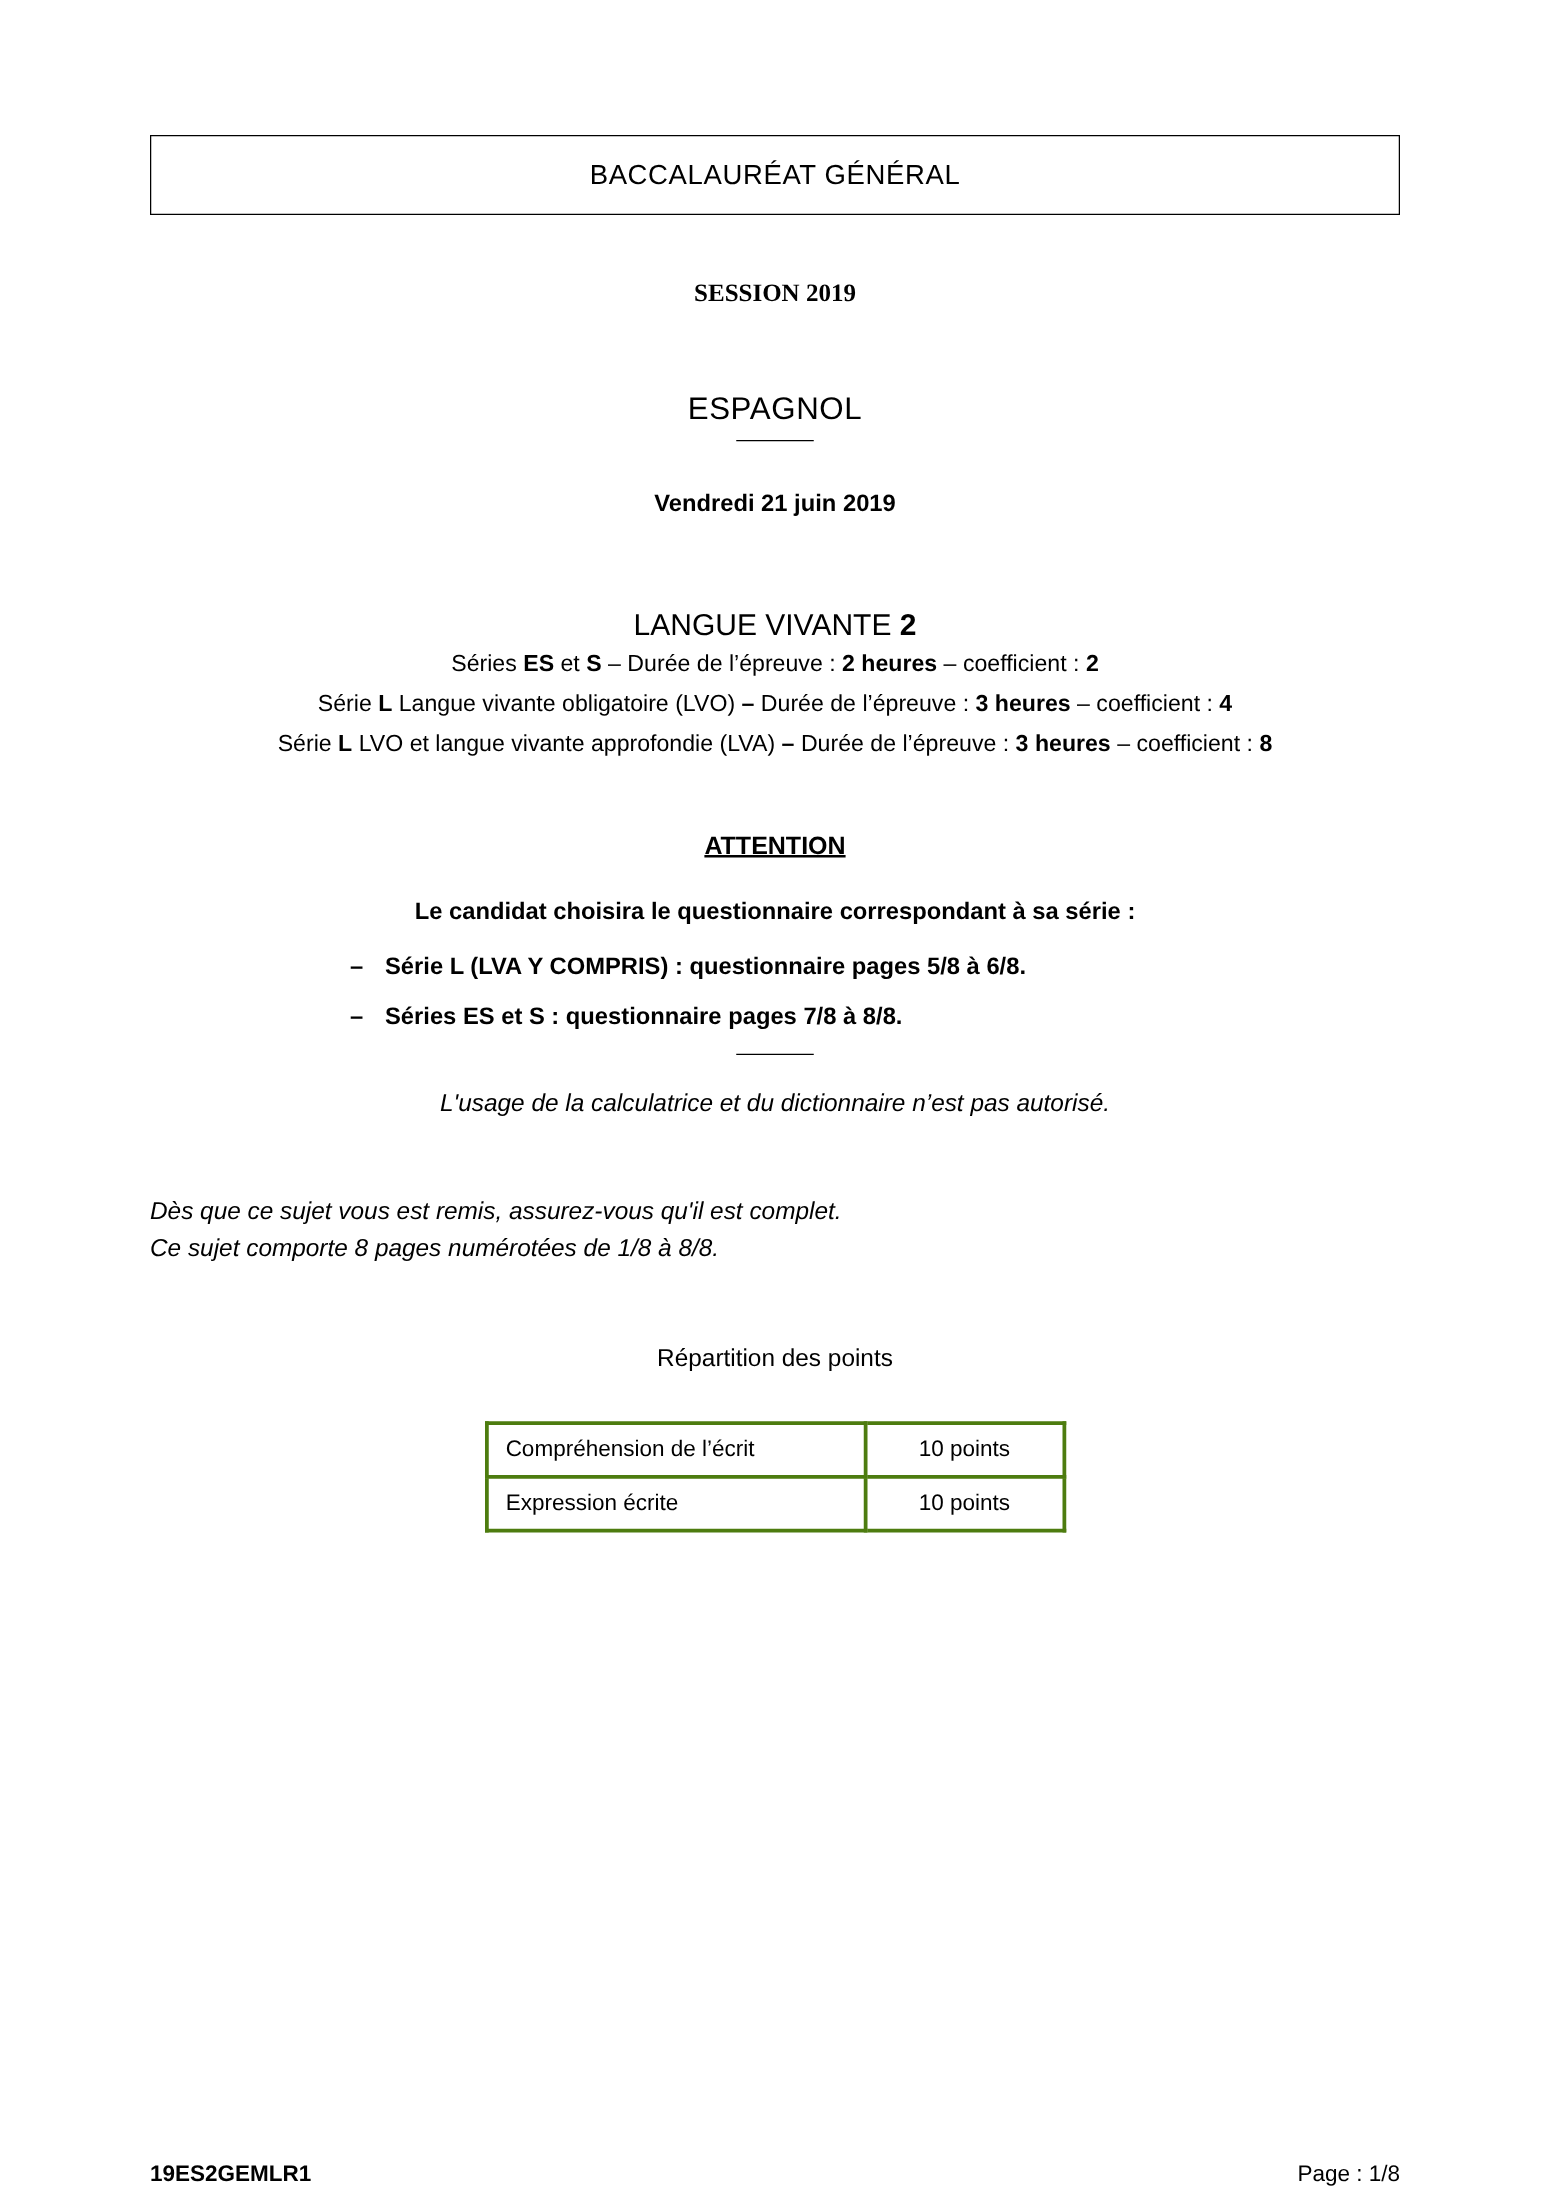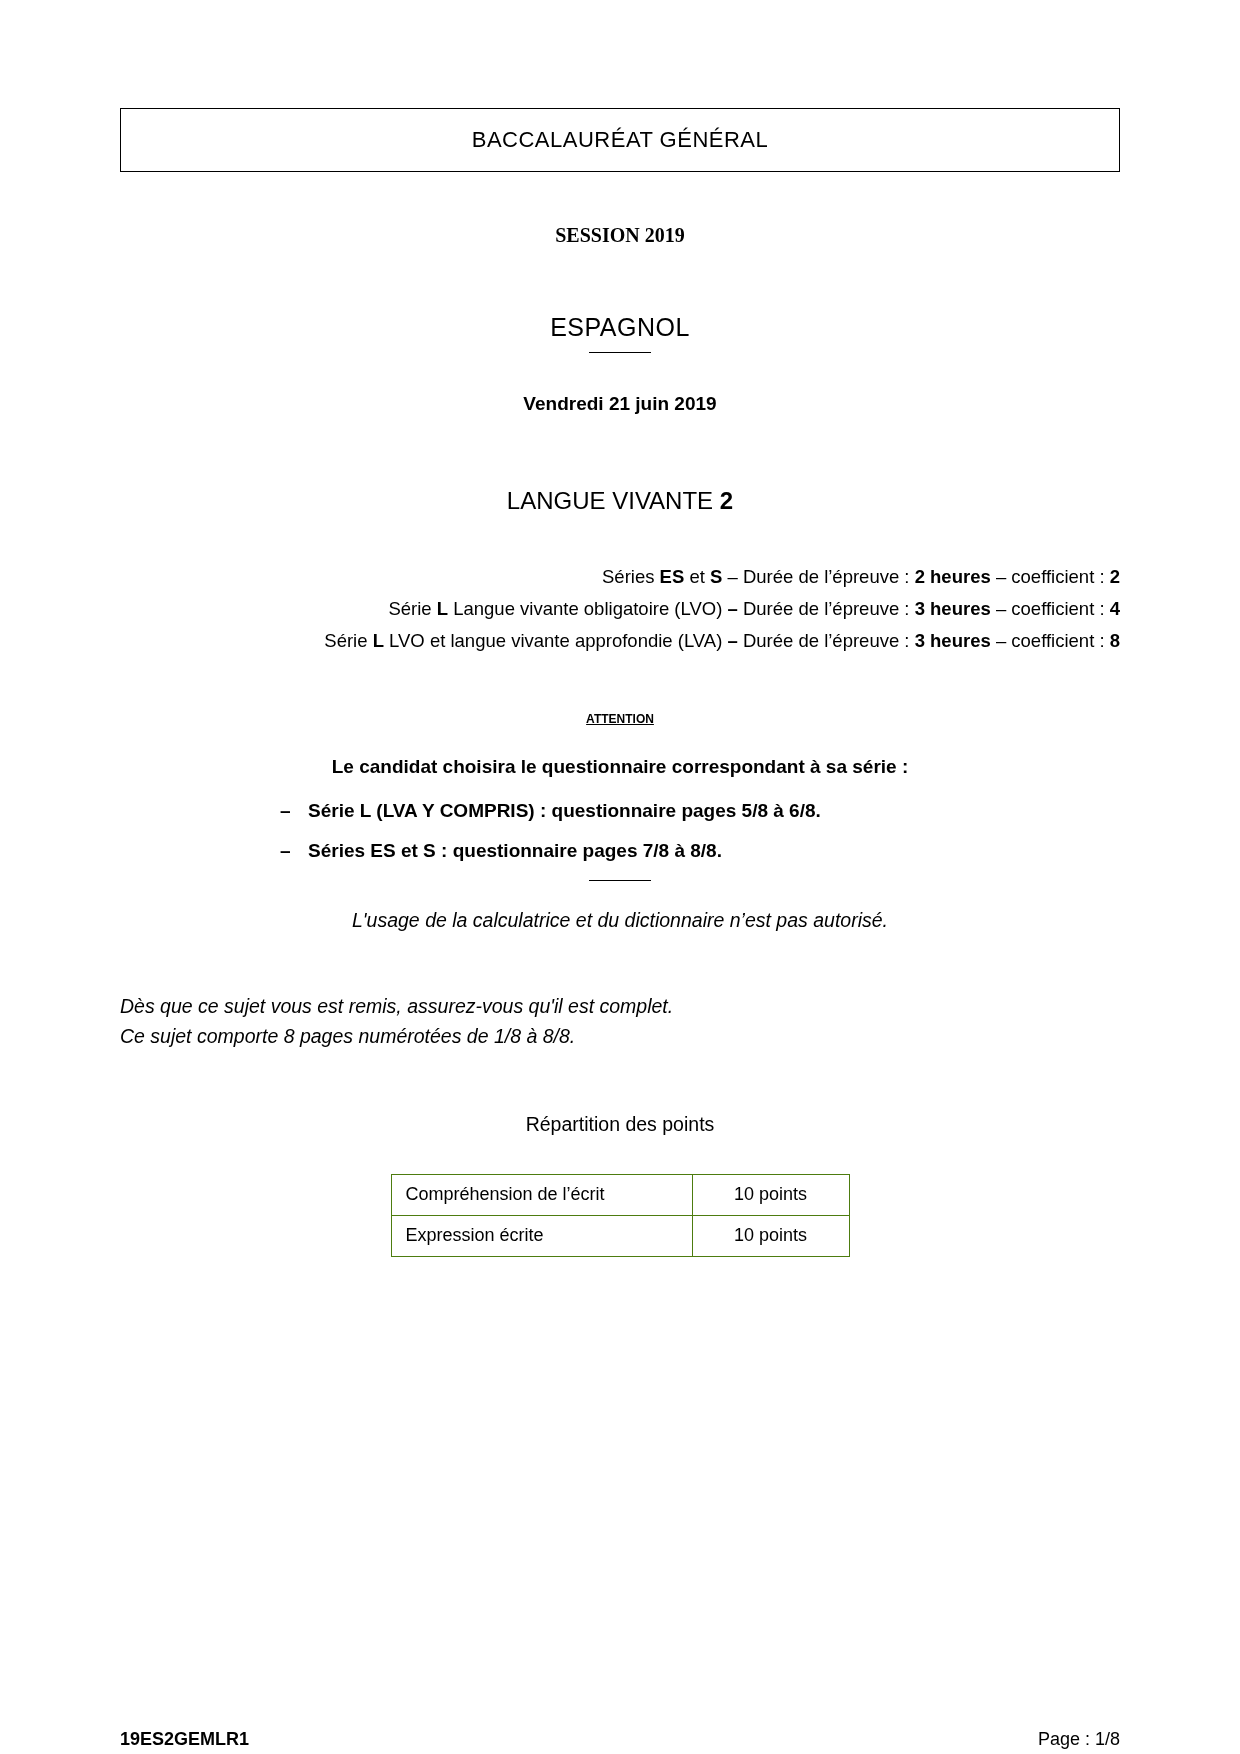--- a/index.html
+++ b/index.html
@@ -71,31 +71,30 @@
 
   .lv {
     margin-top: 72px;
     text-align: center;
     font-size: 24px;
     font-weight: 400;
   }
   .lv b { font-weight: bold; }
 
   .series-block {
-    margin-top: 46px;
-    text-align: right;
+    text-align: center;
     font-size: 18.5px;
     line-height: 1.72;
   }
   .series-block b { font-weight: bold; }
 
   .attention {
     margin-top: 56px;
     text-align: center;
-    font-size: 12px;
+    font-size: 20px;
     font-weight: bold;
     text-decoration: underline;
   }
 
   .choose {
     margin-top: 30px;
     text-align: center;
     font-size: 19px;
     font-weight: bold;
   }
@@ -145,21 +144,21 @@
     font-size: 19.5px;
     font-weight: normal;
   }
 
   .points-table {
     margin: 38px auto 0 auto;
     border-collapse: collapse;
     font-size: 18px;
   }
   .points-table td {
-    border: 1px solid #4d7c0f;
+    border: 3px solid #4d7c0f;
     height: 40px;
     padding: 0 14px;
     vertical-align: middle;
   }
   .points-table td.label {
     width: 272px;
   }
   .points-table td.value {
     width: 128px;
     text-align: center;

